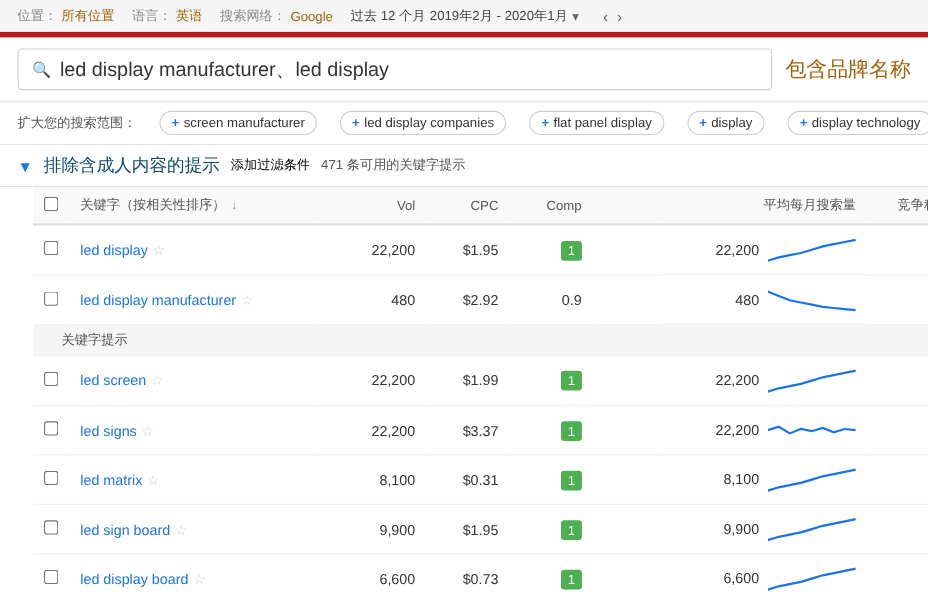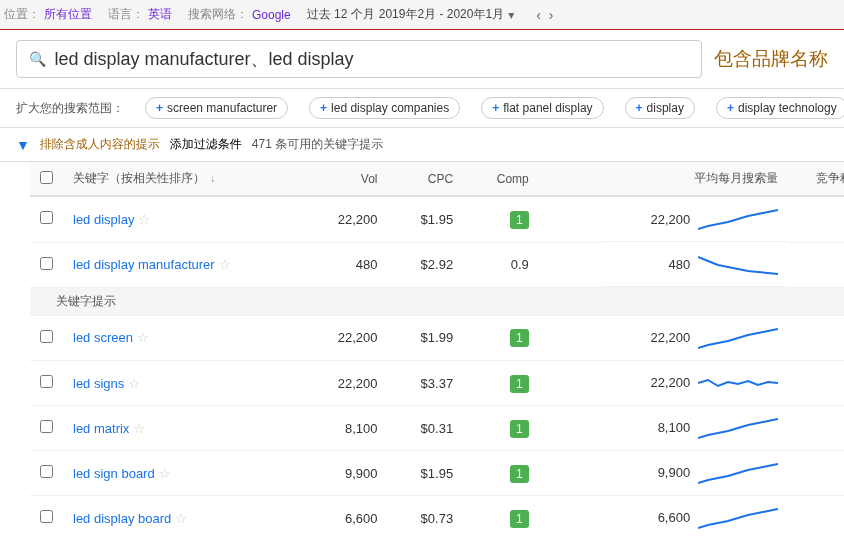--- a/index.html
+++ b/index.html
@@ -9,34 +9,34 @@
       background: #fff;
       color: #333;
       width: 844px;
       overflow-x: hidden;
     }
 
     
     .top-bar {
       display: flex;
       align-items: center;
-      padding: 6px 4px;
+      padding: 6px 16px;
       background: #f5f5f5;
-      border-bottom: 1px solid #b91c1c;
+      border-bottom: 5px solid #b91c1c;
       gap: 16px;
       font-size: 12px;
       color: #444;
     }
     .top-bar-item {
       display: flex;
       align-items: center;
       gap: 4px;
     }
     .top-bar-item span.label { color: #888; }
-    .top-bar-item span.value { color: #6d28d9; font-weight: 500; }
+    .top-bar-item span.value { color: #a16207; font-weight: 500; }
     .date-range {
       display: flex;
       align-items: center;
       gap: 4px;
     }
     .nav-arrows {
       display: flex;
       gap: 4px;
       margin-left: 4px;
     }
@@ -106,22 +106,22 @@
     .filter-bar {
       display: flex;
       align-items: center;
       padding: 8px 16px;
       gap: 10px;
       border-bottom: 1px solid #e0e0e0;
       background: #fff;
     }
     .filter-icon { color: #1a73e8; font-size: 14px; }
     .filter-link {
-      color: #a16207;
-      font-size: 12px;
+      color: #0c4a6e;
+      font-size: 16px;
       cursor: pointer;
       text-decoration: none;
     }
     .filter-add {
       color: #000000;
       font-size: 12px;
       cursor: pointer;
     }
     .filter-count {
       color: #555;

